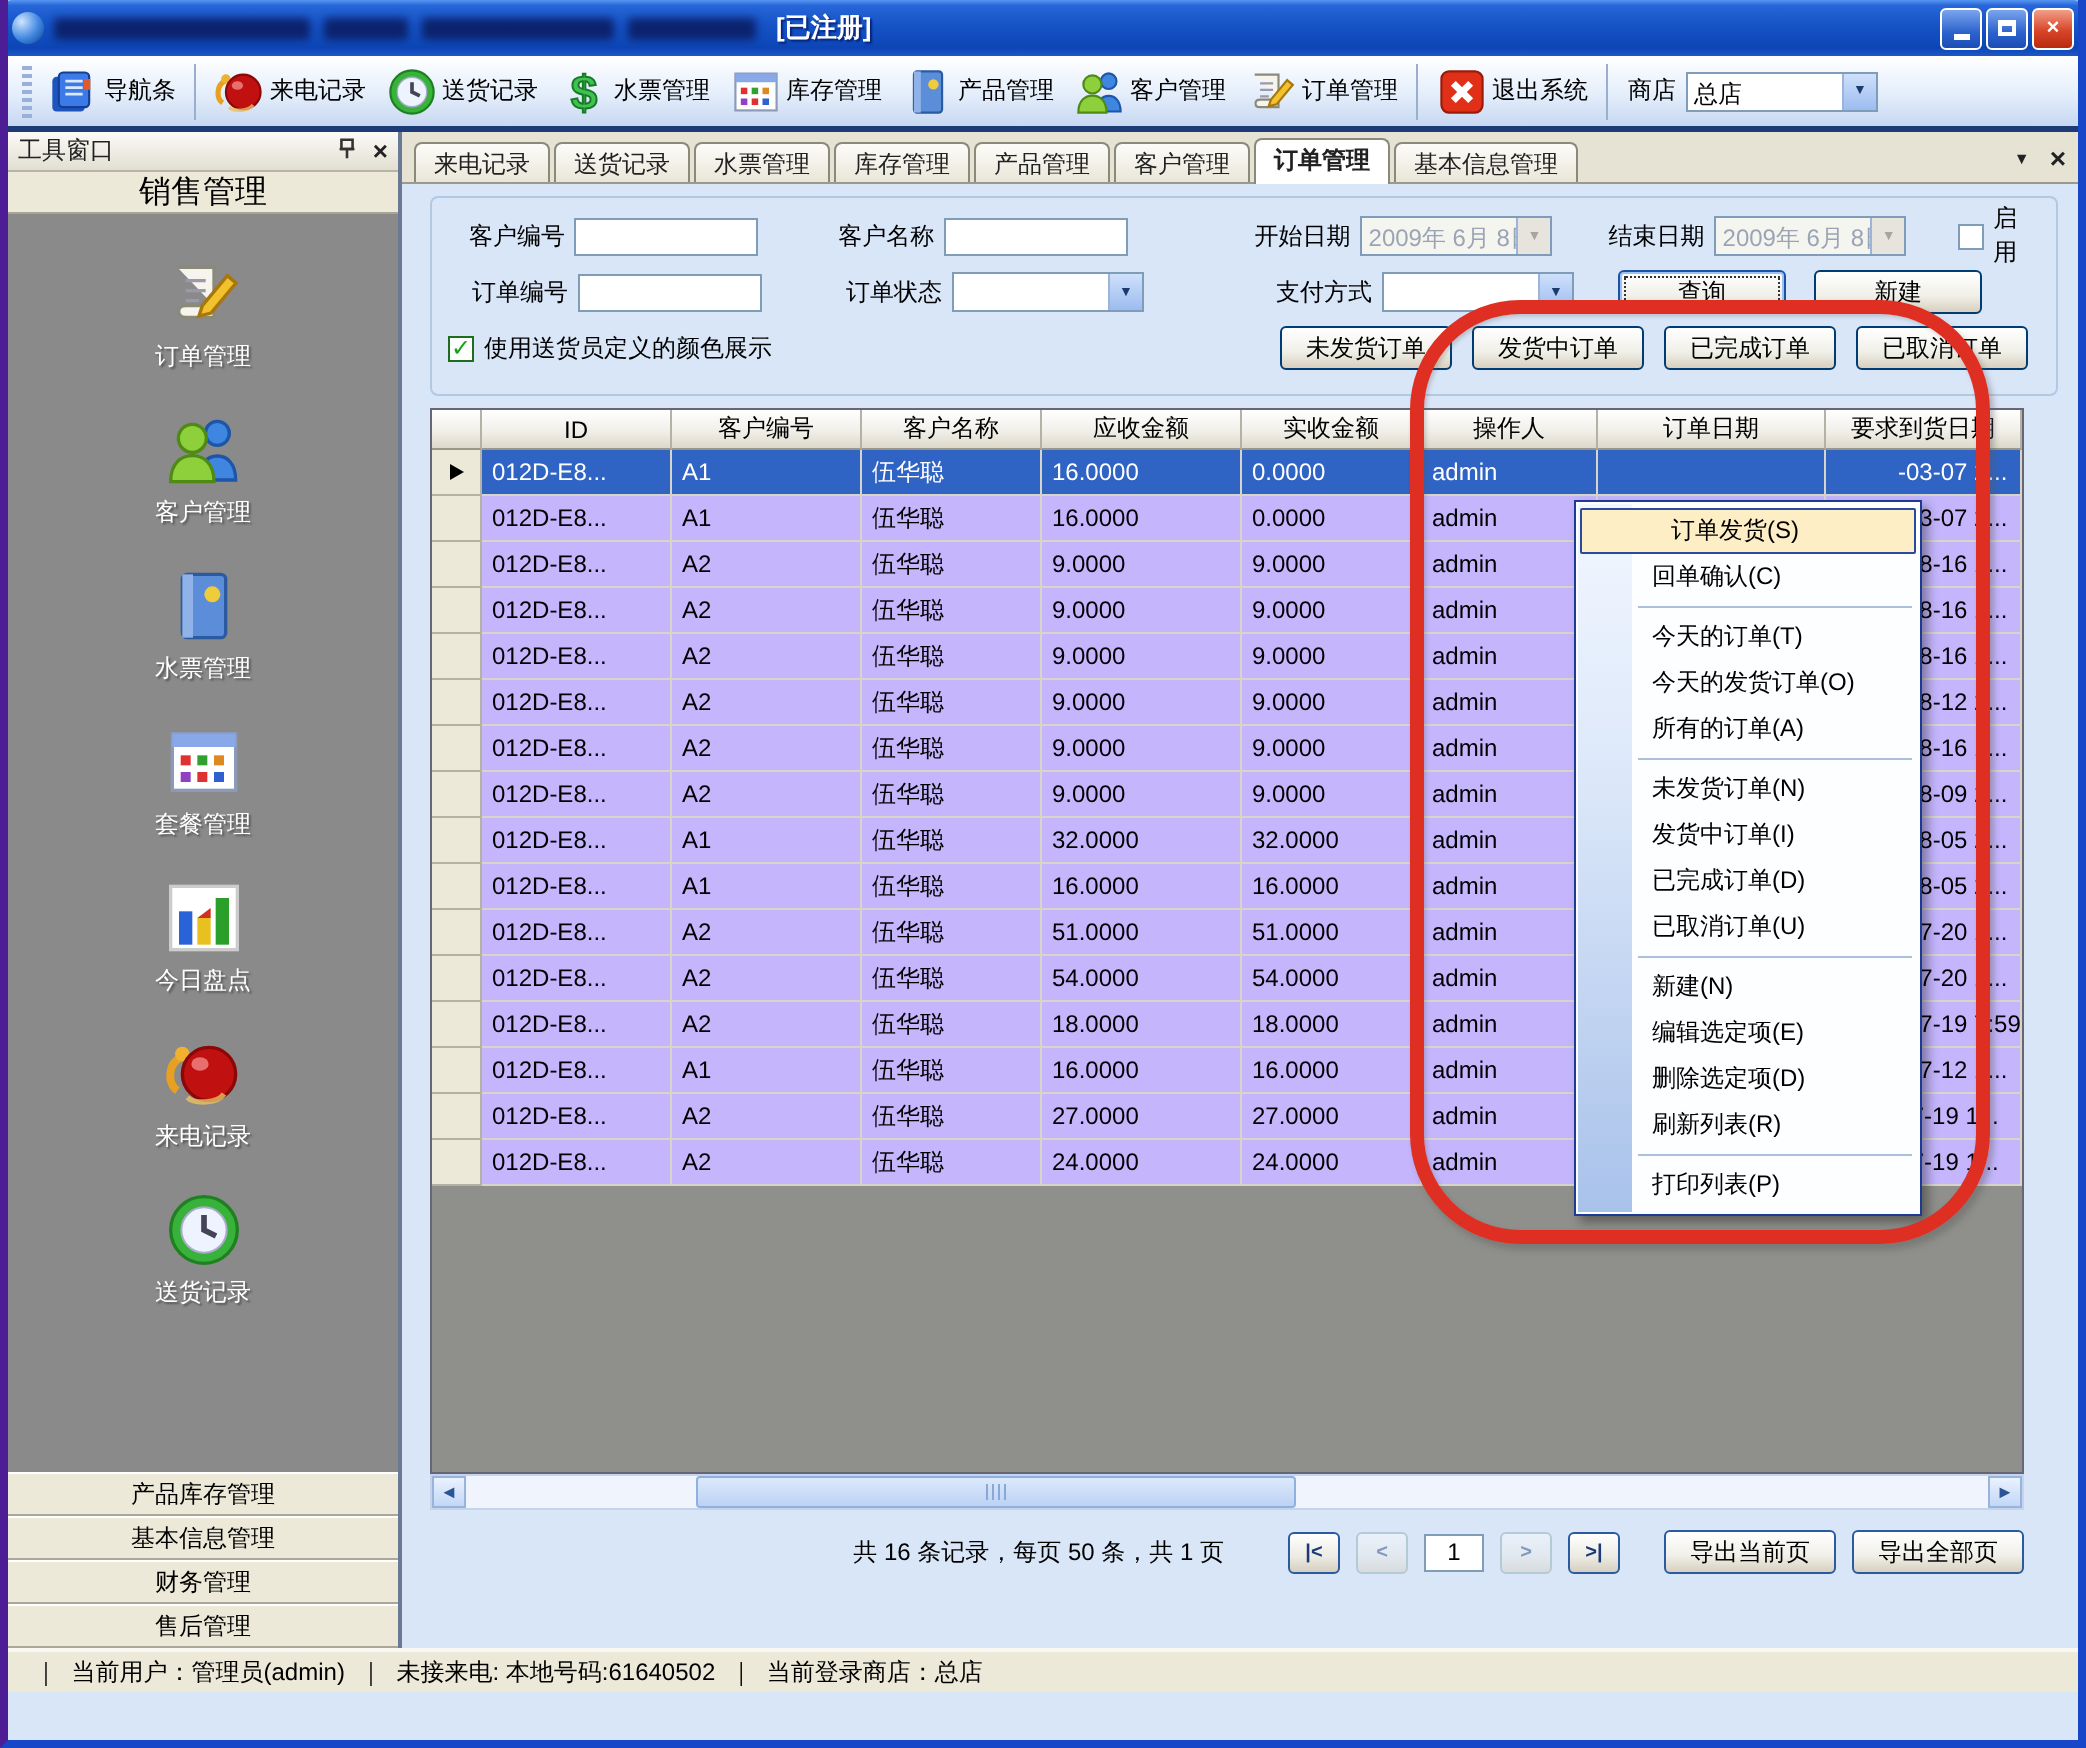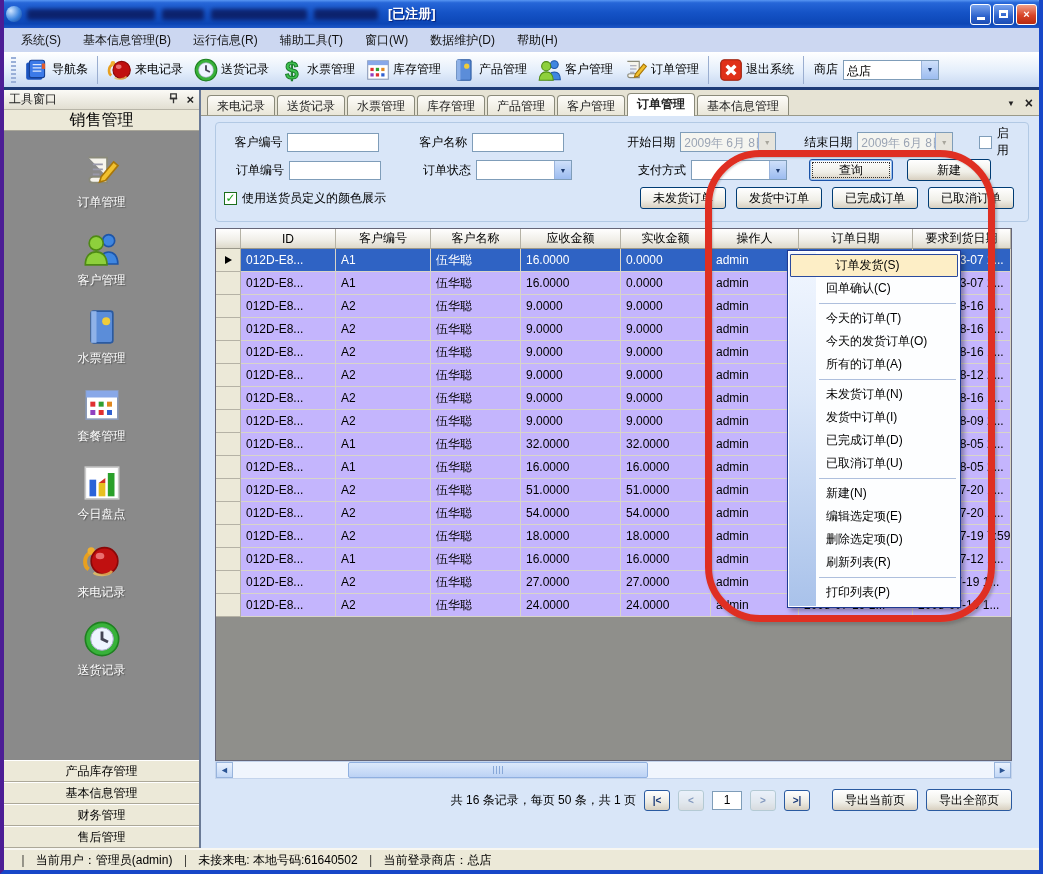--- a/index.html
+++ b/index.html
@@ -96,21 +96,21 @@
     display:flex;align-items:center;justify-content:center;}
   .sc-track{flex:1;position:relative;}
   .sc-thumb{position:absolute;left:115px;top:0;bottom:0;width:300px;border:1px solid #90b0e0;border-radius:2px;
     background:linear-gradient(180deg,#dcE9fb,#bcd2f4);display:flex;align-items:center;justify-content:center;gap:2px;}
   .sc-thumb i{display:block;width:1px;height:8px;background:#88a8d8;}
   .pager{margin-left:14px;width:797px;height:30px;display:flex;align-items:center;justify-content:flex-end;gap:8px;font-size:12px;color:#000;margin-top:6px;}
   .pg-btn{width:26px;height:21px;font-size:10px;font-weight:bold;color:#1a3a78;background:linear-gradient(180deg,#ffffff,#eceae2 60%,#d6cfc0);
     border:1px solid #2a5aa0;border-radius:3px;display:flex;align-items:center;justify-content:center;}
   .pg-btn.dis{opacity:.45;border-color:#8aa;}
   .pg-input{width:30px;height:19px;border:1px solid #7f9db9;text-align:center;font-size:12px;}
-  .pager .summary{}
+  .pager .summary{margin-right:24px;}
   
   .statusbar{height:22px;background:#ece9d8;border-top:2px solid #f8f7f2;display:flex;align-items:center;
     padding:0 6px;font-size:12px;color:#000;white-space:nowrap;overflow:hidden;}
   .statusbar .sep{margin:0 7px;}
   
   .ctxmenu{position:absolute;left:783px;top:250px;width:174px;background:#fdfeff;border:1px solid #1f3a93;
     box-shadow:3px 3px 5px rgba(0,0,0,.35);padding:3px 0;z-index:50;}
   .ctx-strip{position:absolute;left:1px;top:1px;bottom:1px;width:27px;
     background:linear-gradient(180deg,#f2f7ff 0%,#dbe7f9 40%,#a9c2ea 100%);}
   .ctx-item{position:relative;height:23px;display:flex;align-items:center;padding-left:38px;font-size:12px;color:#000;white-space:nowrap;}
@@ -138,29 +138,20 @@
       <span class="win-btn">
           <span class="glyph-min"></span>
         </span>
       <span class="win-btn">
           <span class="glyph-max"></span>
         </span>
       <span class="win-btn close">×</span>
     </span>
   </div>
 
-  <div class="menubar">
-      <span class="menu-item">系统(S)</span>
-      <span class="menu-item">基本信息管理(B)</span>
-      <span class="menu-item">运行信息(R)</span>
-      <span class="menu-item">辅助工具(T)</span>
-      <span class="menu-item">窗口(W)</span>
-      <span class="menu-item">数据维护(D)</span>
-      <span class="menu-item">帮助(H)</span>
-    </div>
 
   <div class="toolbar">
     <span class="tb-grip"></span>
     <span id="toolbar-items" style="display:flex;align-items:center;">
         <span class="tb-item">
           <span class="icon">
             <svg viewBox="0 0 24 24">
               <rect x="2" y="5" width="15" height="16" rx="2" fill="#1d55c0"></rect>
               <rect x="5" y="3" width="14" height="16" rx="2" fill="#3c7ae8" stroke="#153f92"></rect>
               <path d="M8 7h8M8 10h8M8 13h8" stroke="#dce8fb" stroke-width="1.2" fill="none"></path>

